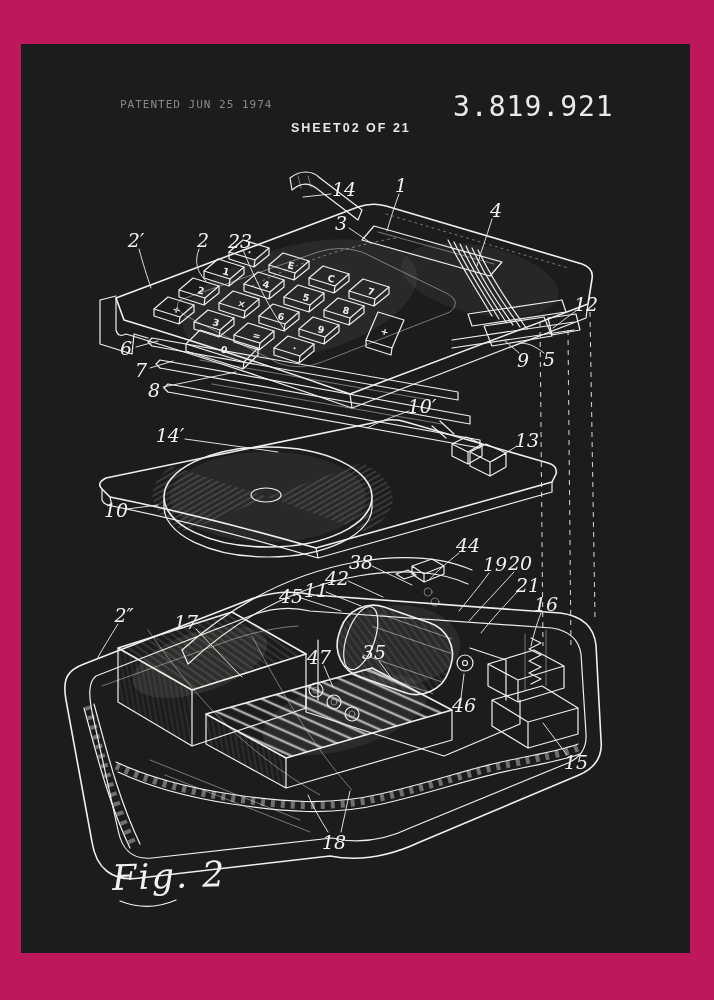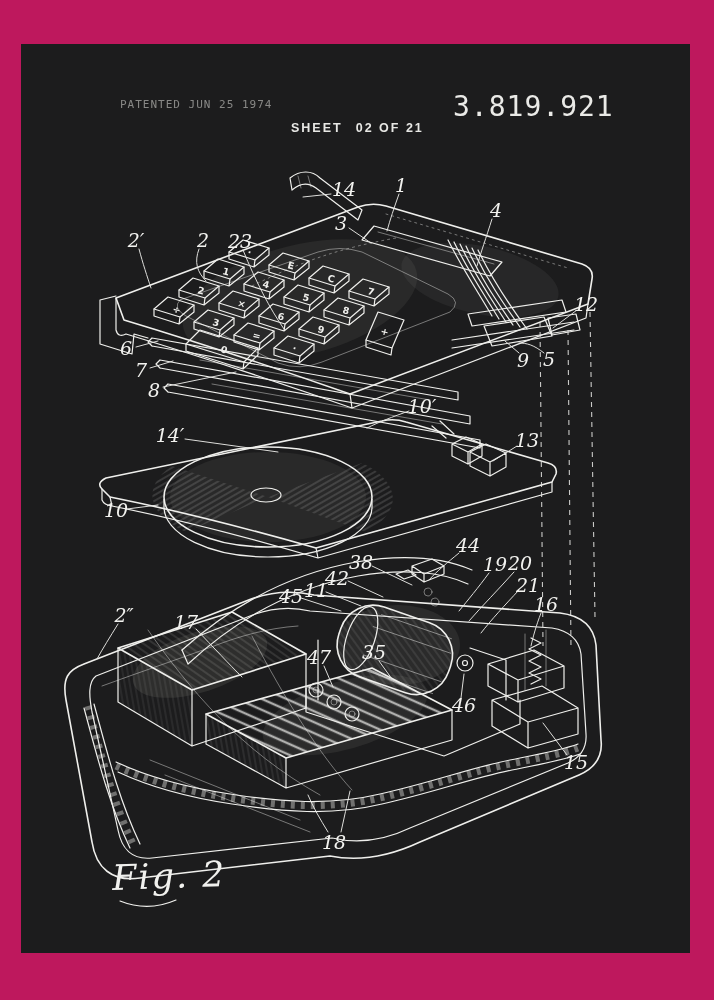--- a/index.html
+++ b/index.html
@@ -7,21 +7,21 @@
         font-family:"Liberation Sans",sans-serif;}
   .poster{position:absolute;left:21px;top:44px;width:669px;height:909px;background:#1c1c1d;}
   .drawing{position:absolute;left:0;top:0;}
   
   .stamp{position:absolute;left:120px;top:98px;color:#cfcfcb;opacity:.6;
          font-family:"DejaVu Sans Mono",monospace;font-size:11px;letter-spacing:1px;}
   .patnum{position:absolute;left:453px;top:90px;color:#eaeae7;
           font-family:"DejaVu Sans Mono",monospace;font-size:28px;letter-spacing:1px;}
   .sheet{position:absolute;left:291px;top:121px;color:#e7e7e4;
          font-family:"Liberation Sans",sans-serif;font-weight:bold;font-size:12.5px;letter-spacing:2px;}
-  .sheet .v{margin-left:13px;}
+  .sheet .v{}
   .figcap{position:absolute;left:112px;top:856px;color:#f1f1ee;
           font-family:"DejaVu Serif",serif;font-style:italic;font-size:35px;letter-spacing:2px;
           transform:rotate(-2deg);}
   
   .s{stroke:#efefec;fill:none;stroke-width:1.2;stroke-linecap:round;stroke-linejoin:round;}
   .s2{stroke:#efefec;fill:none;stroke-width:1.6;stroke-linecap:round;stroke-linejoin:round;}
   .thin{stroke:#efefec;fill:none;stroke-width:.8;opacity:.55;stroke-linecap:round;}
   .dashv{stroke:#e9e9e6;fill:none;stroke-width:1.1;stroke-dasharray:5 5;opacity:.85;}
   .dash2{stroke-dasharray:2 4;}
   .braid{stroke:#efefec;fill:none;stroke-width:7;stroke-dasharray:4 6;opacity:.4;}

